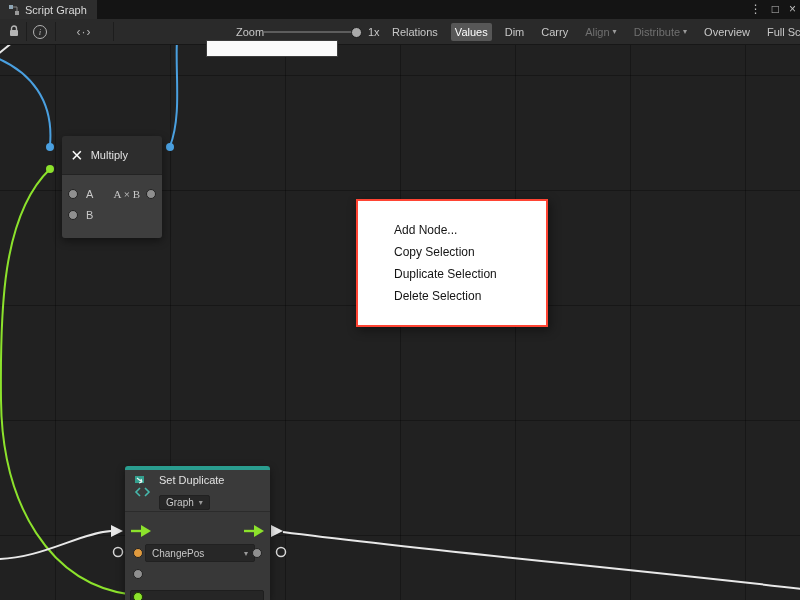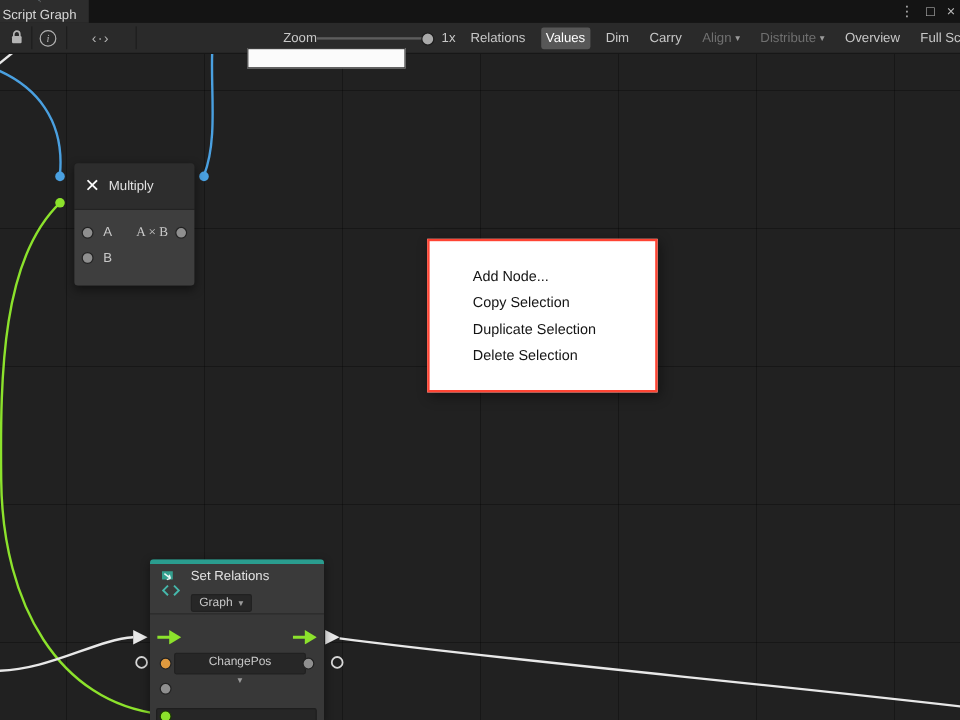--- a/index.html
+++ b/index.html
@@ -2,21 +2,21 @@
 <html style="--wire-blue: #4aa0e0; --wire-green: #8ce22c; --wire-white: #e8e8e8; --accent-teal: #2a9d8f; --menu-border: #ff4433; --port-orange: #e09a3e;"><head>
 <meta charset="utf-8">
 <style>
   html,body{margin:0;padding:0;background:#000;}
   .frame{position:relative;width:800px;height:600px;overflow:hidden;
          font-family:"Liberation Sans","DejaVu Sans",sans-serif;background:#212121;-webkit-font-smoothing:antialiased;}
 
   
   .titlebar{position:absolute;left:0;top:0;width:800px;height:19px;background:#141414;z-index:4;}
   .tab{position:absolute;left:0;top:0;height:19px;background:#2d2d2d;display:flex;align-items:center;
-       gap:5px;padding:0 10px 0 2px;color:#d8d8d8;font-size:11px;flex-direction:column;}
+       gap:5px;padding:0 10px 0 8px;color:#d8d8d8;font-size:11px;}
   .win-controls{position:absolute;right:4px;top:0;height:19px;display:flex;align-items:center;gap:10px;
                 color:#bdbdbd;font-size:12px;}
   .win-controls span{cursor:default;line-height:19px;}
 
   
   .toolbar{position:absolute;left:0;top:19px;width:800px;height:25px;background:#2a2a2a;
            border-bottom:1px solid #171717;z-index:3;color:#c8c8c8;font-size:11px;}
   .tb-sep{position:absolute;top:3px;bottom:3px;width:1px;background:#1d1d1d;}
   .tb-icon-btn{position:absolute;top:0;height:25px;display:flex;align-items:center;justify-content:center;}
   .info-circle{width:12px;height:12px;border:1px solid #b2b2b2;border-radius:50%;font-size:9px;line-height:12px;
@@ -69,21 +69,21 @@
   .chip{display:inline-flex;align-items:center;gap:5px;background:#272727;border:1px solid #212121;
         border-radius:2px;padding:1px 6px;font-size:10px;color:#c8c8c8;margin-top:9px;}
   .sv-body{position:relative;height:88px;background:#383838;overflow:hidden;}
   .flow-arrow{position:absolute;top:13px;}
   .flow-arrow.in{left:6px;} .flow-arrow.out{right:6px;}
   .dot{position:absolute;width:8px;height:8px;border-radius:50%;border:1px solid #222;}
   .dot.orange{left:8px;top:36px;background:var(--port-orange,#e09a3e);}
   .dot.gray-r{left:127px;top:36px;background:#8f8f8f;}
   .dot.gray-b{left:8px;top:57px;background:#8f8f8f;}
   .dot.green-end{left:8px;top:80px;background:var(--wire-green,#8ce22c);border-color:#1c3a00;z-index:2;}
-  .chip.changepos{position:absolute;left:20px;top:32px;width:96px;height:14px;margin:0;justify-content:space-between;box-sizing:content-box;flex-direction:column;}
+  .chip.changepos{position:absolute;left:20px;top:32px;width:96px;height:14px;margin:0;justify-content:space-between;box-sizing:content-box;}
   .bottom-chip{position:absolute;left:5px;top:78px;width:132px;height:18px;background:#262626;
                border:1px solid #1e1e1e;border-radius:2px;}
 
   
   .context-menu{position:absolute;left:356px;top:199px;width:188px;background:#fff;
                 border:2px solid var(--menu-border,#ff4433);z-index:6;padding:18px 0;
                 box-shadow:2px 3px 10px rgba(0,0,0,.45);}
   .cm-item{height:22px;line-height:22px;padding-left:36px;font-size:12px;color:#141414;cursor:default;}
 </style>
 </head>
@@ -192,21 +192,21 @@
   <div class="node node-setvar" style="top:466px;">
     <div class="teal-strip"></div>
     <div class="sv-header">
       <svg width="20" height="24" viewBox="0 0 20 24">
         <path d="M2 2 h9 v7 h-9 z" fill="#34a08f"></path>
         <path d="M4 4 l5 4 M9 8 l-1 -3 M9 8 l-3 1" stroke="#eaf6f4" stroke-width="1.2" fill="none"></path>
         <polyline points="7,14 3,18 7,22" stroke="#46b8ac" stroke-width="1.6" fill="none"></polyline>
         <polyline points="12,14 16,18 12,22" stroke="#46b8ac" stroke-width="1.6" fill="none"></polyline>
       </svg>
       <div>
-        <div class="node-title">Set Relations</div>
+        <div class="node-title">Set Duplicate</div>
         <div class="chip">
           <span>Graph</span>
           <span class="caret">▾</span>
         </div>
       </div>
     </div>
     <div class="sv-body">
       <svg class="flow-arrow in" width="20" height="12" viewBox="0 0 20 12">
         <path d="M0 6 H11" style="stroke:var(--wire-green,#8ce22c)" stroke-width="2.4"></path>
         <polygon points="10,0 20,6 10,12" style="fill:var(--wire-green,#8ce22c)"></polygon>

